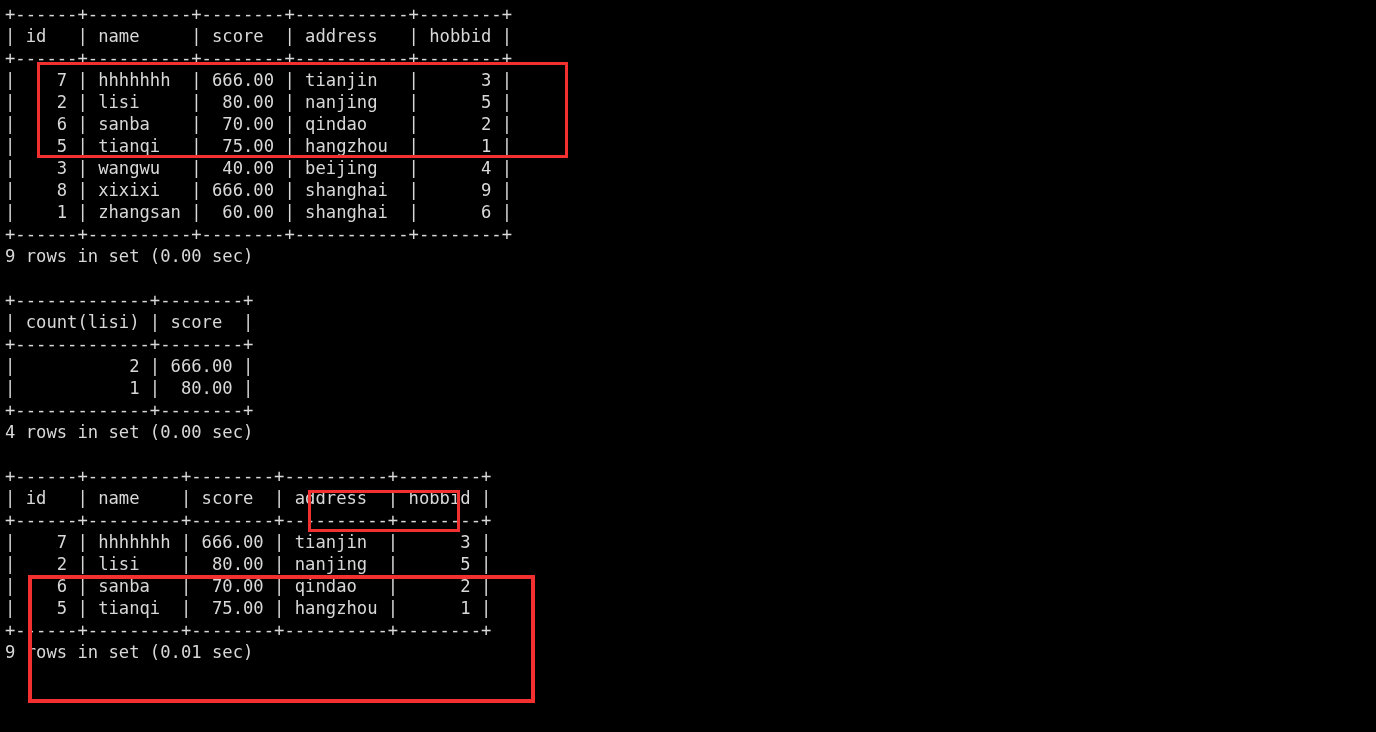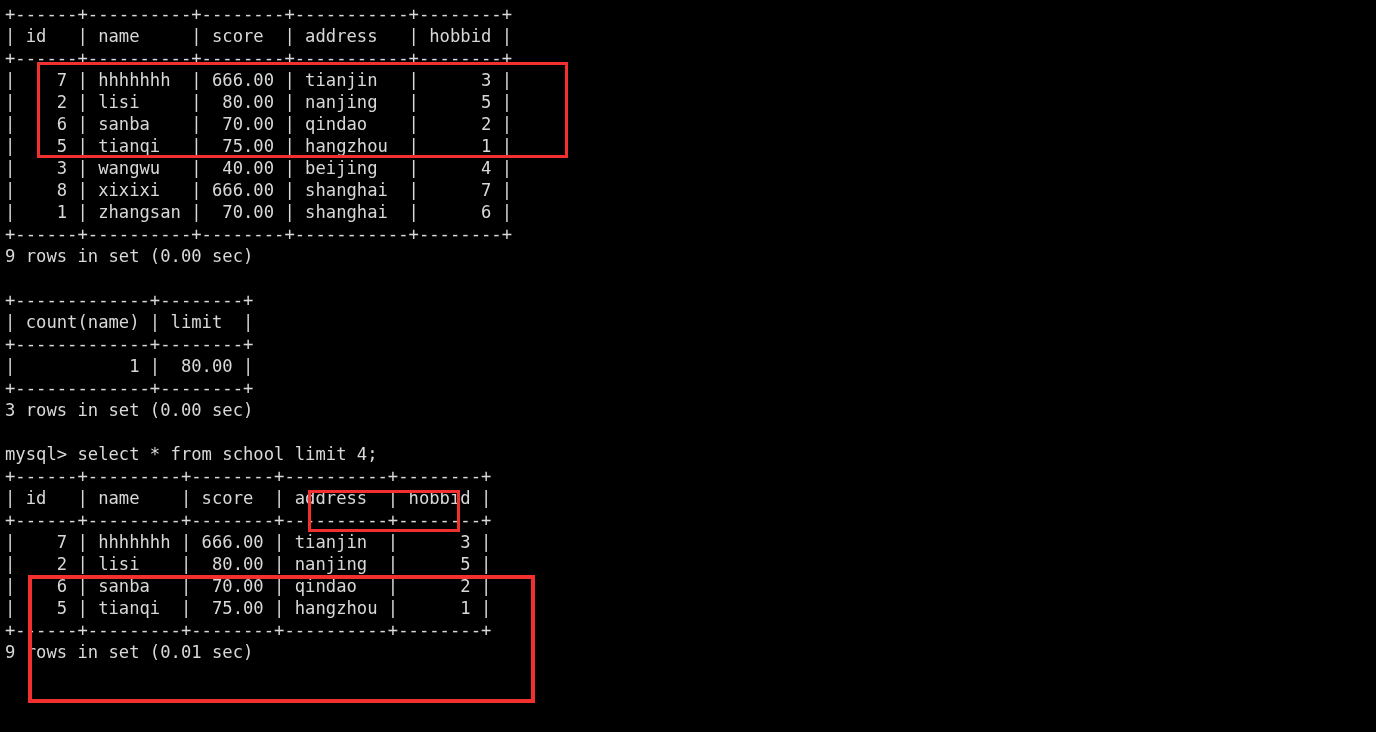--- a/index.html
+++ b/index.html
@@ -56,33 +56,33 @@
 
   <div id="console-lines">
       <div class="line">+------+----------+--------+-----------+--------+</div>
       <div class="line">| id   | name     | score  | address   | hobbid |</div>
       <div class="line">+------+----------+--------+-----------+--------+</div>
       <div class="line">|    7 | hhhhhhh  | 666.00 | tianjin   |      3 |</div>
       <div class="line">|    2 | lisi     |  80.00 | nanjing   |      5 |</div>
       <div class="line">|    6 | sanba    |  70.00 | qindao    |      2 |</div>
       <div class="line">|    5 | tianqi   |  75.00 | hangzhou  |      1 |</div>
       <div class="line">|    3 | wangwu   |  40.00 | beijing   |      4 |</div>
-      <div class="line">|    8 | xixixi   | 666.00 | shanghai  |      7 |</div>
-      <div class="line">|    1 | zhangsan |  70.00 | shanghai  |      6 |</div>
+      <div class="line">|    8 | xixixi   | 666.00 | shanghai  |      9 |</div>
+      <div class="line">|    1 | zhangsan |  60.00 | shanghai  |      6 |</div>
       <div class="line">+------+----------+--------+-----------+--------+</div>
       <div class="line">9 rows in set (0.00 sec)</div>
       <div class="line blank">&nbsp;</div>
       <div class="line">+-------------+--------+</div>
-      <div class="line">| count(name) | limit  |</div>
+      <div class="line">| count(lisi) | score  |</div>
       <div class="line">+-------------+--------+</div>
+      <div class="line">|           2 | 666.00 |</div>
       <div class="line">|           1 |  80.00 |</div>
       <div class="line">+-------------+--------+</div>
-      <div class="line">3 rows in set (0.00 sec)</div>
+      <div class="line">4 rows in set (0.00 sec)</div>
       <div class="line blank">&nbsp;</div>
-      <div class="line">mysql&gt; select * from school limit 4;</div>
       <div class="line">+------+---------+--------+----------+--------+</div>
       <div class="line">| id   | name    | score  | address  | hobbid |</div>
       <div class="line">+------+---------+--------+----------+--------+</div>
       <div class="line">|    7 | hhhhhhh | 666.00 | tianjin  |      3 |</div>
       <div class="line">|    2 | lisi    |  80.00 | nanjing  |      5 |</div>
       <div class="line">|    6 | sanba   |  70.00 | qindao   |      2 |</div>
       <div class="line">|    5 | tianqi  |  75.00 | hangzhou |      1 |</div>
       <div class="line">+------+---------+--------+----------+--------+</div>
       <div class="line">9 rows in set (0.01 sec)</div>
     </div>

